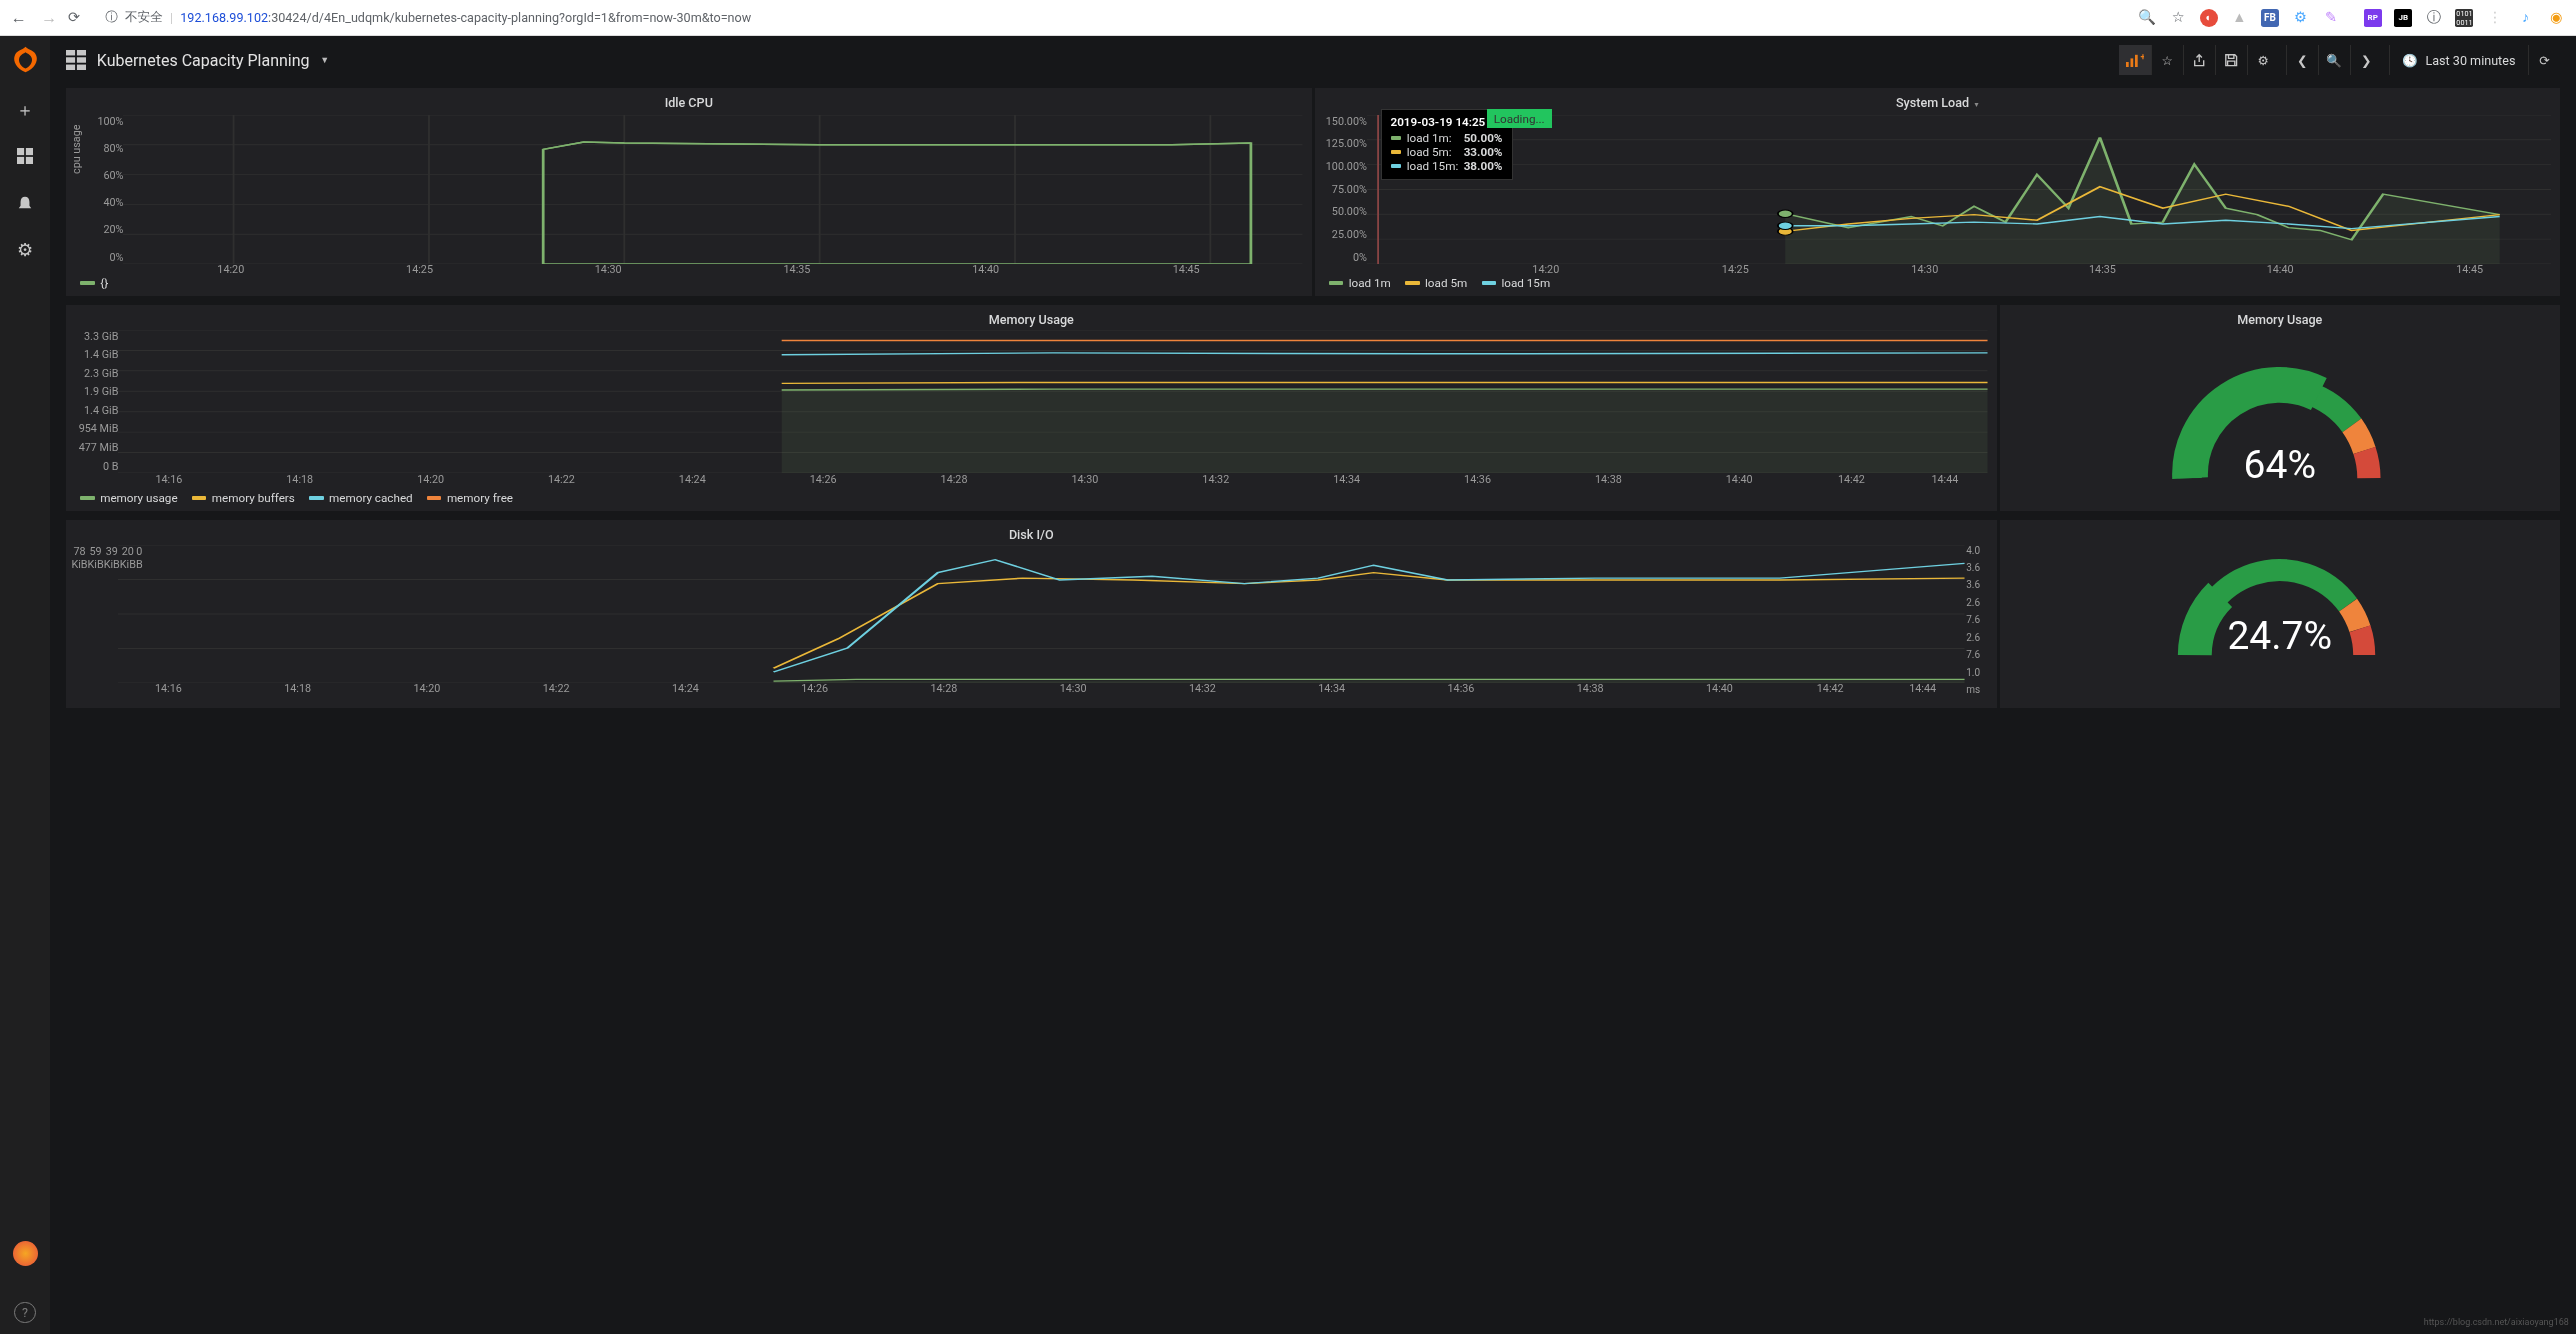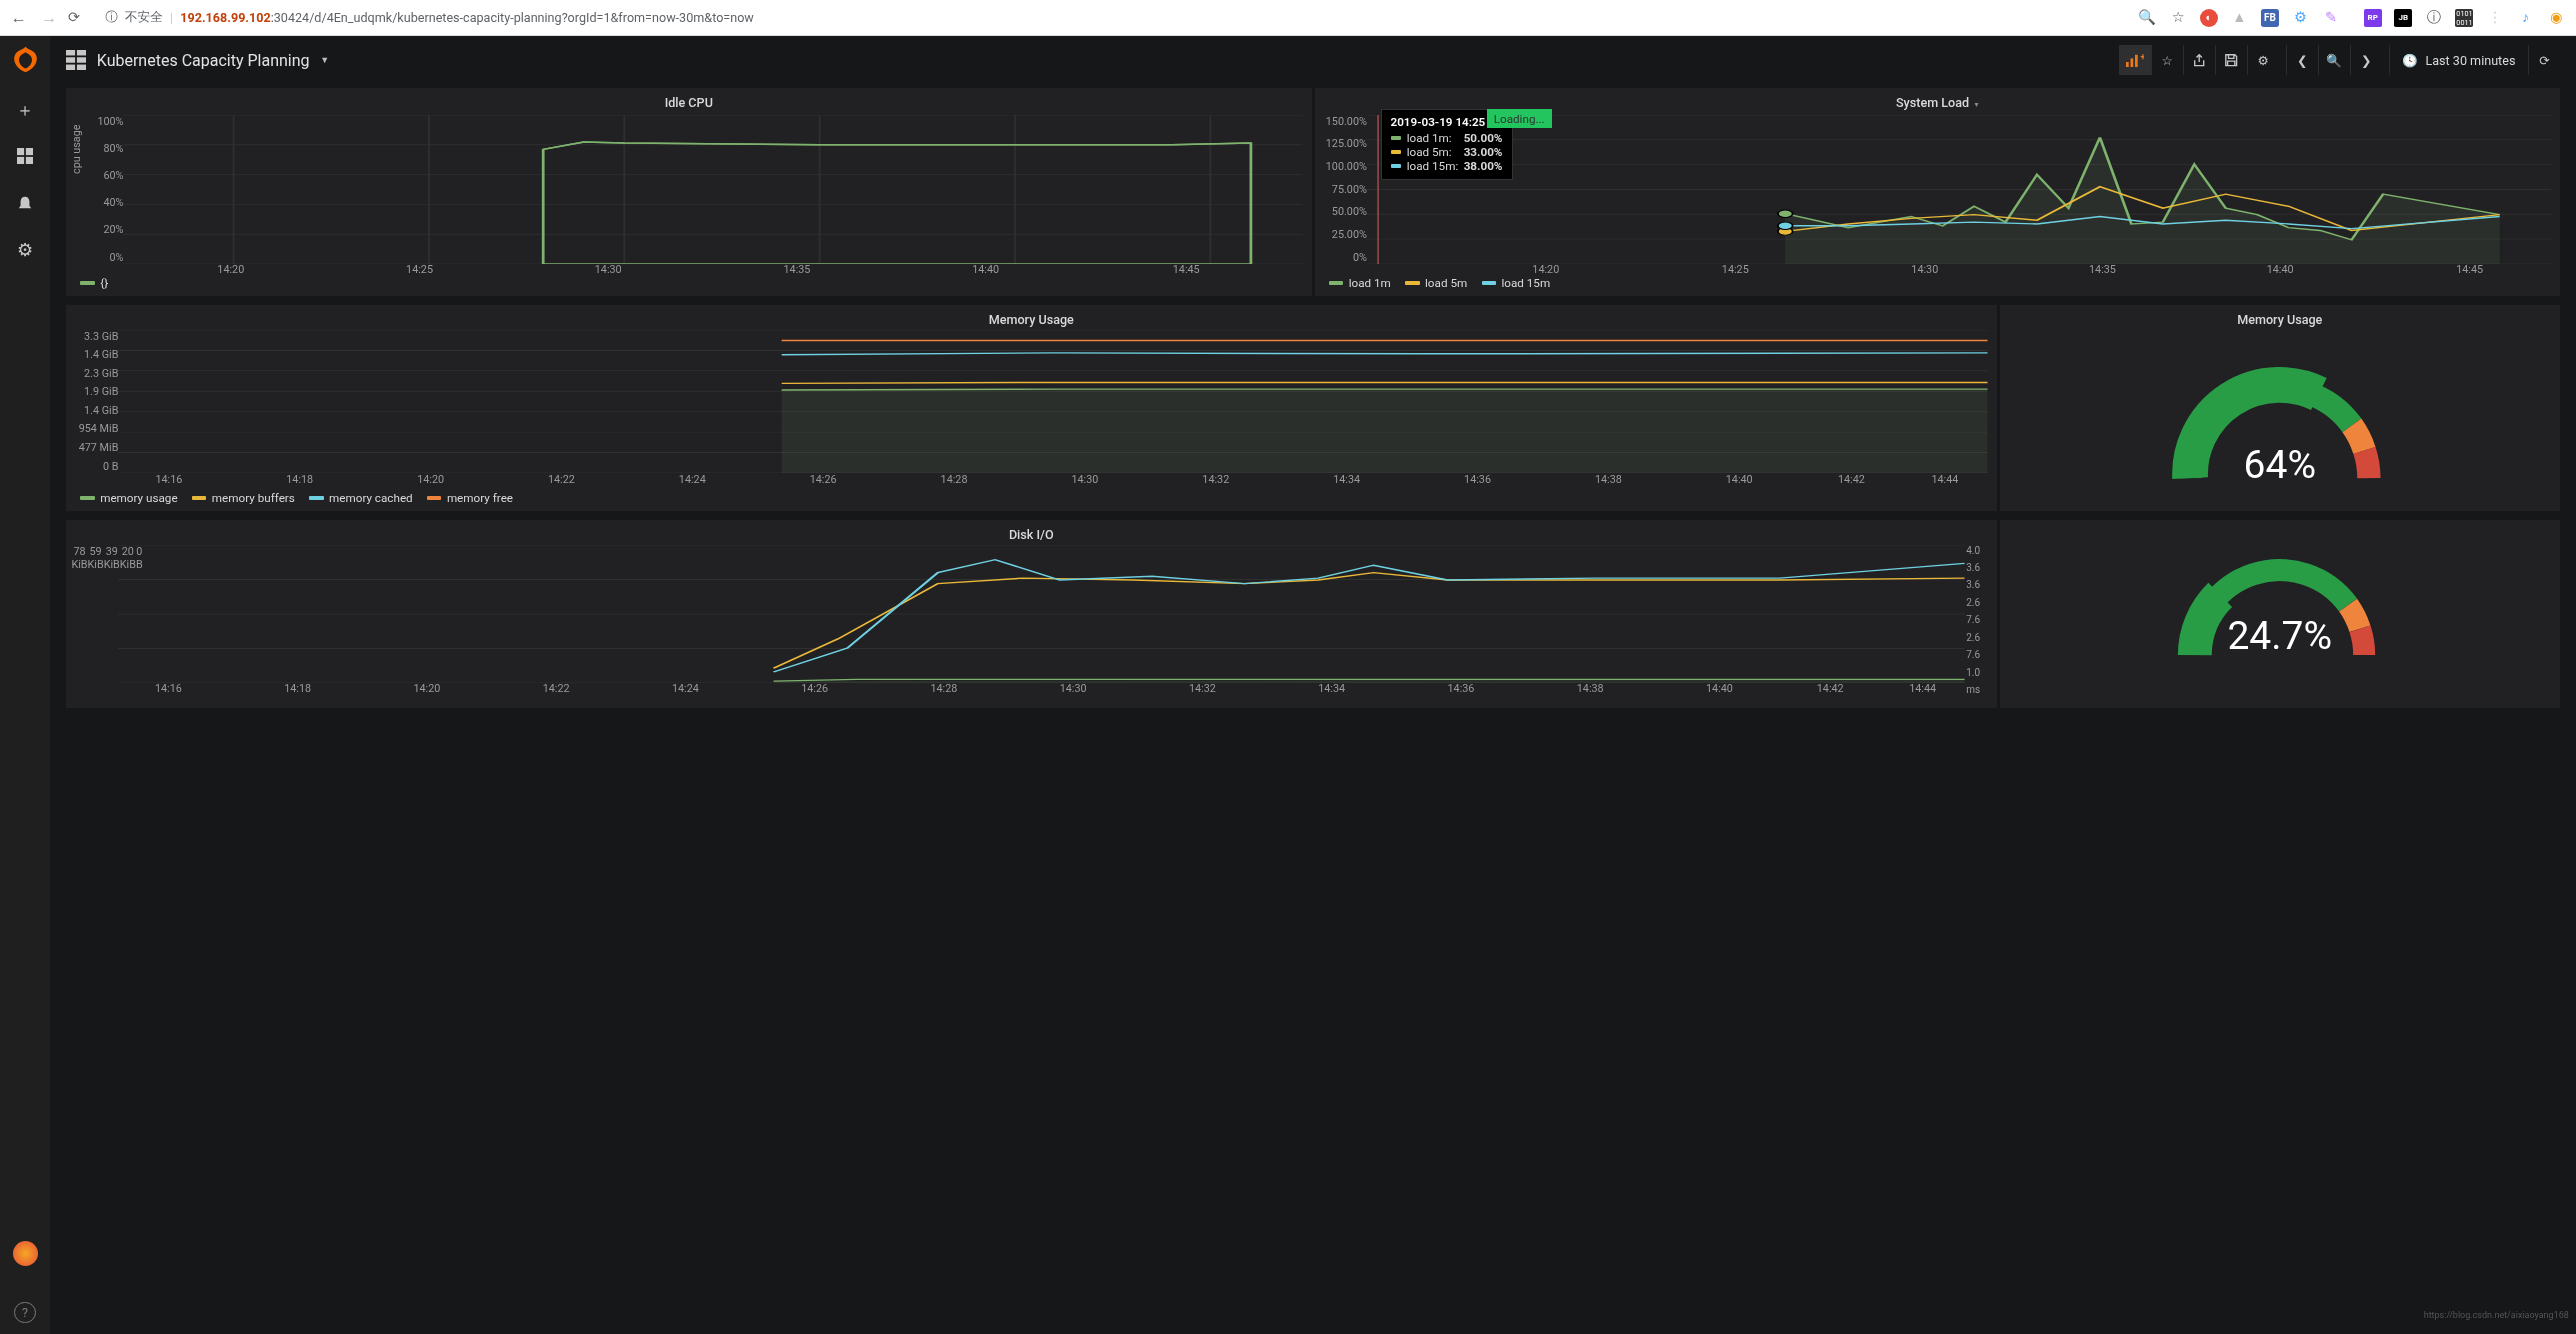--- a/index.html
+++ b/index.html
@@ -7,21 +7,21 @@
 
 
 .browser-bar { height: 36px; background: #fff; display: flex; align-items: center; padding: 0 10.8px; border-bottom: 0.9px solid #ddd; }
 .nav-arrows { display: flex; gap: 14.4px; margin-right: 10.8px; }
 .nav-arrows span { color: #5f6368; font-size: 16px; cursor: pointer; }
 .reload { color: #5f6368; font-size: 14.4px; margin-right: 14.4px; cursor: pointer; }
 .url-bar { flex: 1; display: flex; align-items: center; padding: 3.6px 10.8px; color: #202124; font-size: 12.6px; gap: 7.2px; }
 .insecure { color: #5f6368; }
 .insecure-label { color: #5f6368; }
 .url-text { color: #5f6368; }
-.url-strong { color: #c2410c; font-weight: 700; }
+.url-strong { color: #1d4ed8; font-weight: 400; }
 .ext-icons { display: flex; gap: 12.6px; align-items: center; margin-left: 14.4px; }
 .ext-icons span { width: 18px; height: 18px; display: inline-flex; align-items: center; justify-content: center; font-size: 14.4px; color: #5f6368; }
 .ext-icons .ic-red { background: #e74c3c; color: #fff; border-radius: 50%; font-size: 10.8px; }
 .ext-icons .ic-fb { background: #4267B2; color: #fff; border-radius: 2.7px; font-size: 10px; font-weight: bold; }
 .ext-icons .ic-jb { background: #000; color: #fff; font-size: 8px; font-weight: bold; padding: 1.8px 2.7px; border-radius: 1.8px; }
 .ext-icons .ic-rp { background: #7c3aed; color: #fff; font-size: 8px; font-weight: bold; padding: 1.8px 2.7px; border-radius: 1.8px; margin-left: 11px; }
 
 
 .grafana { display: flex; height: calc(100vh - 36px); background: #161719; }
 .sidebar { width: 50px; background: #1f1f20; display: flex; flex-direction: column; align-items: center; padding-top: 9px; gap: 25px; }
@@ -72,21 +72,21 @@
 .tooltip { position: absolute; background: #000; border: 0.9px solid #333; padding: 5.4px 9px; font-size: 11.7px; z-index: 10; }
 .tooltip .tt-time { font-weight: 600; color: #fff; margin-bottom: 1.8px; }
 .tooltip .tt-row { display: flex; align-items: center; gap: 5.4px; }
 .tooltip .tt-val { font-weight: 700; margin-left: auto; }
 .loading-badge { position: absolute; background: #22c55e; color: #333; padding: 2.7px 7.2px; font-size: 11.7px; z-index: 11; }
 
 
 .gauge-wrap { display: flex; align-items: center; justify-content: center; height: calc(100% - 27px); position: relative; }
 .gauge-val { position: absolute; bottom: 21.5px; left: 0; right: 0; text-align: center; font-size: 39px; font-weight: 400; color: #fff; }
 
-.watermark { position: fixed; bottom: 14px; right: 7.2px; font-size: 9px; color: #555; }
+.watermark { position: fixed; bottom: 7px; right: 7.2px; font-size: 9px; color: #555; }
 </style>
 </head>
 <body>
 
 <div class="browser-bar">
   <div class="nav-arrows">
     <span>←</span>
     <span style="color:#bbb">→</span>
   </div>
   <span class="reload">⟳</span>

